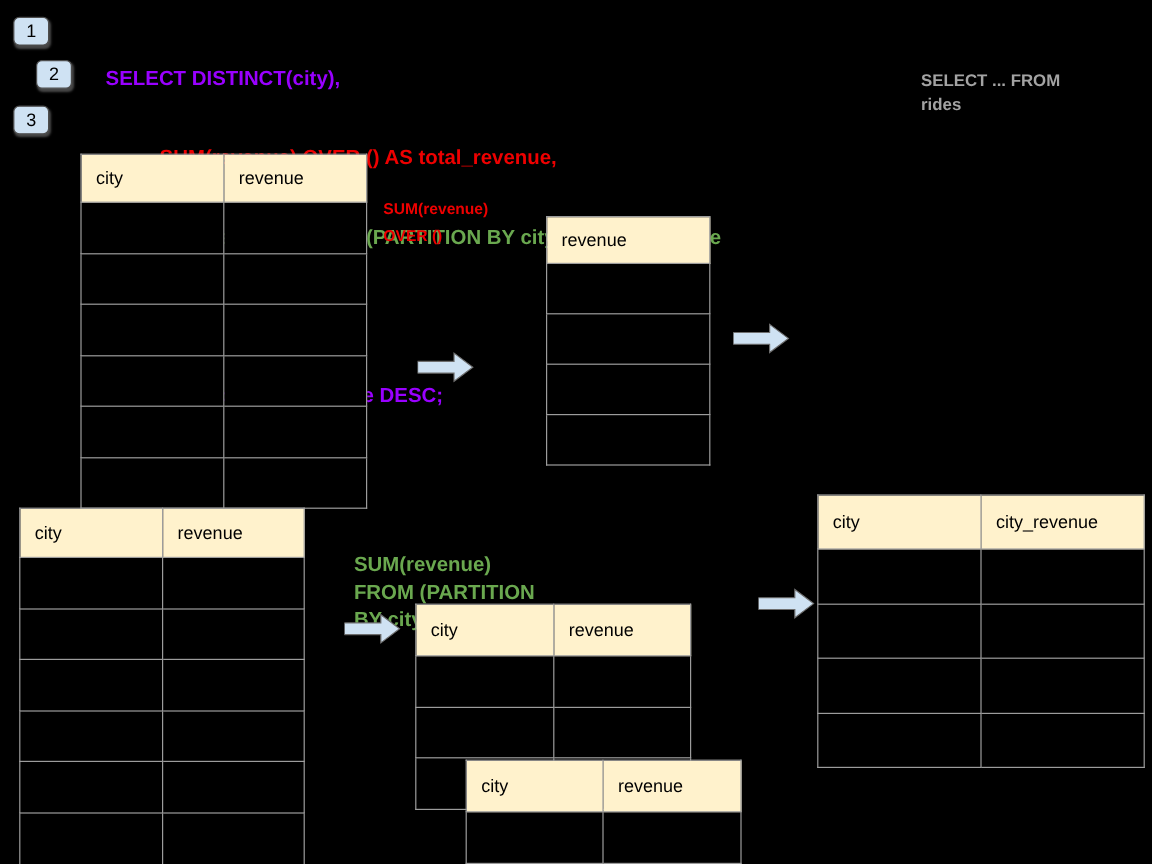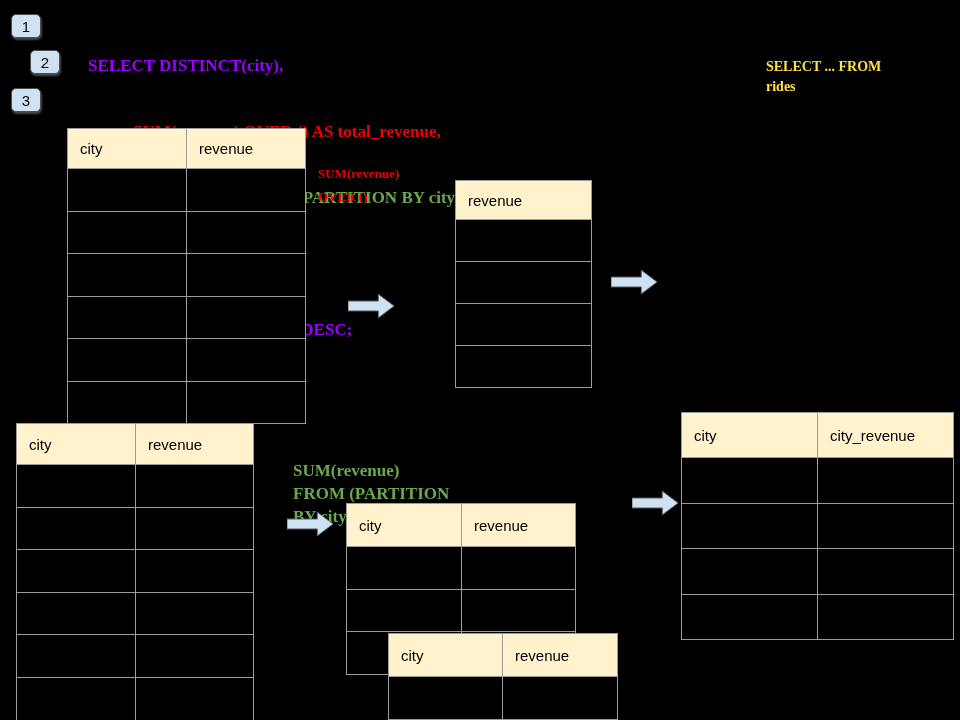--- a/index.html
+++ b/index.html
@@ -1,31 +1,31 @@
 <!DOCTYPE html>
 <html><head>
 <meta charset="utf-8">
 <style>
   html,body{margin:0;padding:0;background:#000;}
   #stage{position:relative;width:960px;height:720px;background:#000;overflow:hidden;
          font-family:"Liberation Sans",sans-serif;}
 
   
-  .mono{font-family:Liberation Serif, serif;font-weight:bold;white-space:pre;}
+  .mono{font-family:Liberation Sans, sans-serif;font-weight:bold;white-space:pre;}
   #sql-code{position:absolute;left:88px;top:11px;font-size:17px;line-height:22px;}
   #sql-code .ln{display:block;}
   .ind-main{margin-left:0;}
   .ind-sum{margin-left:45px;}
   .ind-from{margin-left:23px;}
   .ind-order{margin-left:29px;}
   .purple{color:#9900ff;}
   .red{color:#ee0000;}
   .green{color:#6aa84f;}
 
-  #corner-note{position:absolute;left:752px;top:37px;font-size:14px;line-height:20px;color:#fde047;}
+  #corner-note{position:absolute;left:752px;top:37px;font-size:14px;line-height:20px;color:#a3a3a3;}
   #ann-total{position:absolute;left:305px;top:139px;font-size:13px;line-height:23px;color:#ee0000;}
   #ann-partition{position:absolute;left:276px;top:436px;font-size:17px;line-height:23px;color:#6aa84f;}
 
   
   .badge{position:absolute;width:28px;height:22px;background:#cfe2f3;border:1px solid #4d4d4d;
          border-radius:5px;color:#000;font-size:15px;display:flex;align-items:center;
          justify-content:center;box-shadow:1px 2px 2px rgba(90,90,90,.8);}
   #badge-1{left:11px;top:14px;}
   #badge-2{left:30px;top:50px;}
   #badge-3{left:11px;top:88px;}

